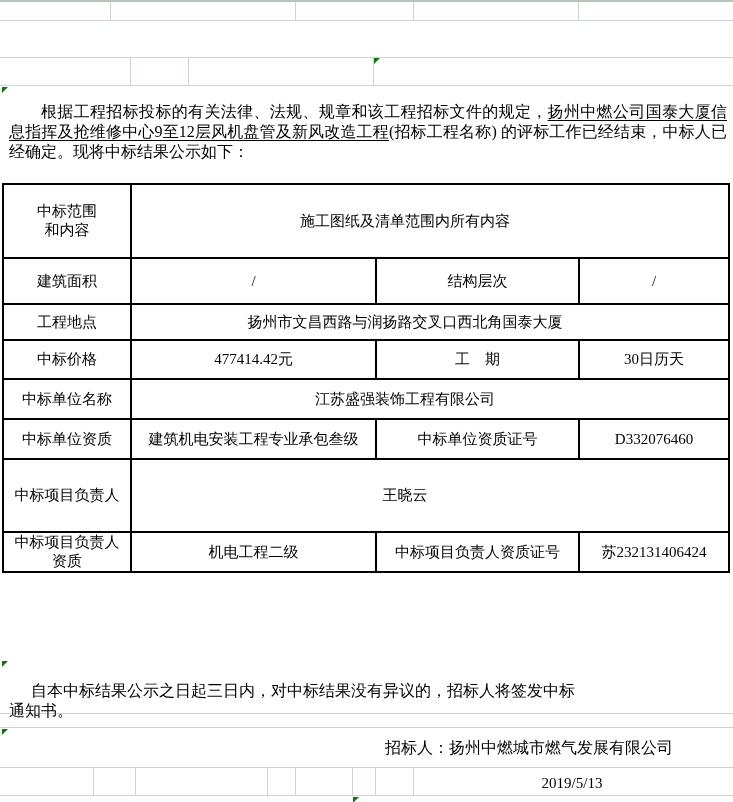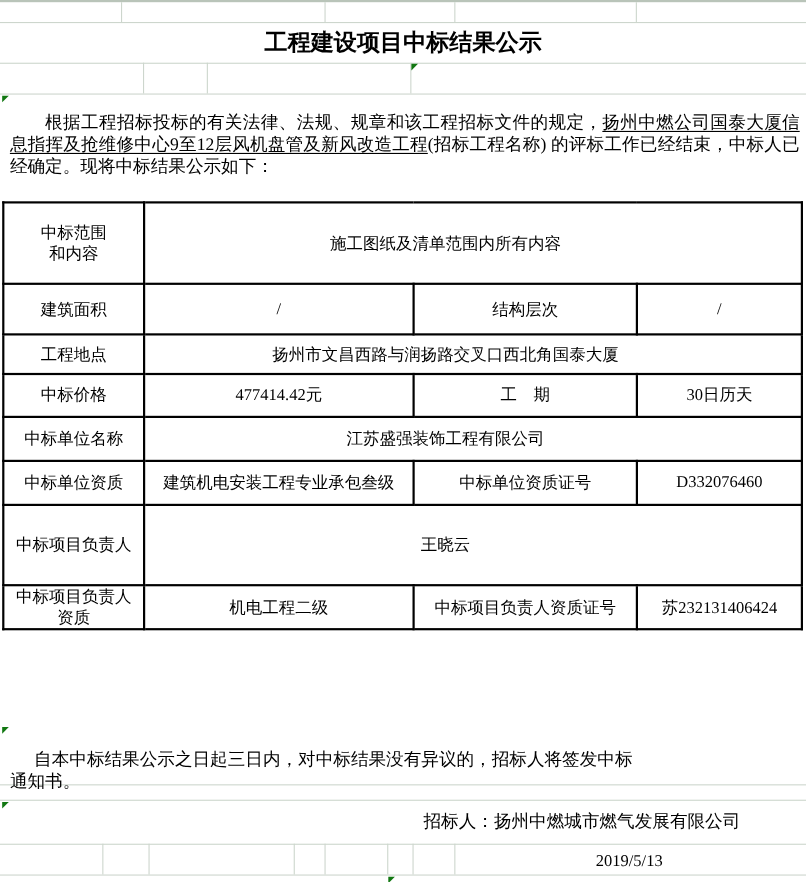--- a/index.html
+++ b/index.html
@@ -76,21 +76,20 @@
   <div class="vl" style="top:767px;height:28px;left:352px;"></div>
   <div class="vl" style="top:767px;height:28px;left:375px;"></div>
   <div class="vl" style="top:767px;height:28px;left:413px;"></div>
 
   <div class="tri" style="top:58px;left:374px;"></div>
   <div class="tri" style="top:87px;left:2px;"></div>
   <div class="tri" style="top:661px;left:2px;"></div>
   <div class="tri" style="top:729px;left:2px;"></div>
   <div class="tri" style="top:797px;left:353px;"></div>
 
-  <div id="title">工程建设项目中标结果公示</div>
 
   <div id="intro"><span>根据工程招标投标的有关法律、法规、规章和该工程招标文件的规定，</span><u>扬州中燃公司国泰大厦信息指挥及抢维修中心9至12层风机盘管及新风改造工程</u><span>(招标工程名称) 的评标工作已经结束，中标人已经确定。现将中标结果公示如下：</span></div>
 
   <table id="main-table">
     <colgroup>
       <col style="width:128px;">
         <col style="width:245px;">
         <col style="width:203px;">
         <col style="width:150px;">
     </colgroup>

